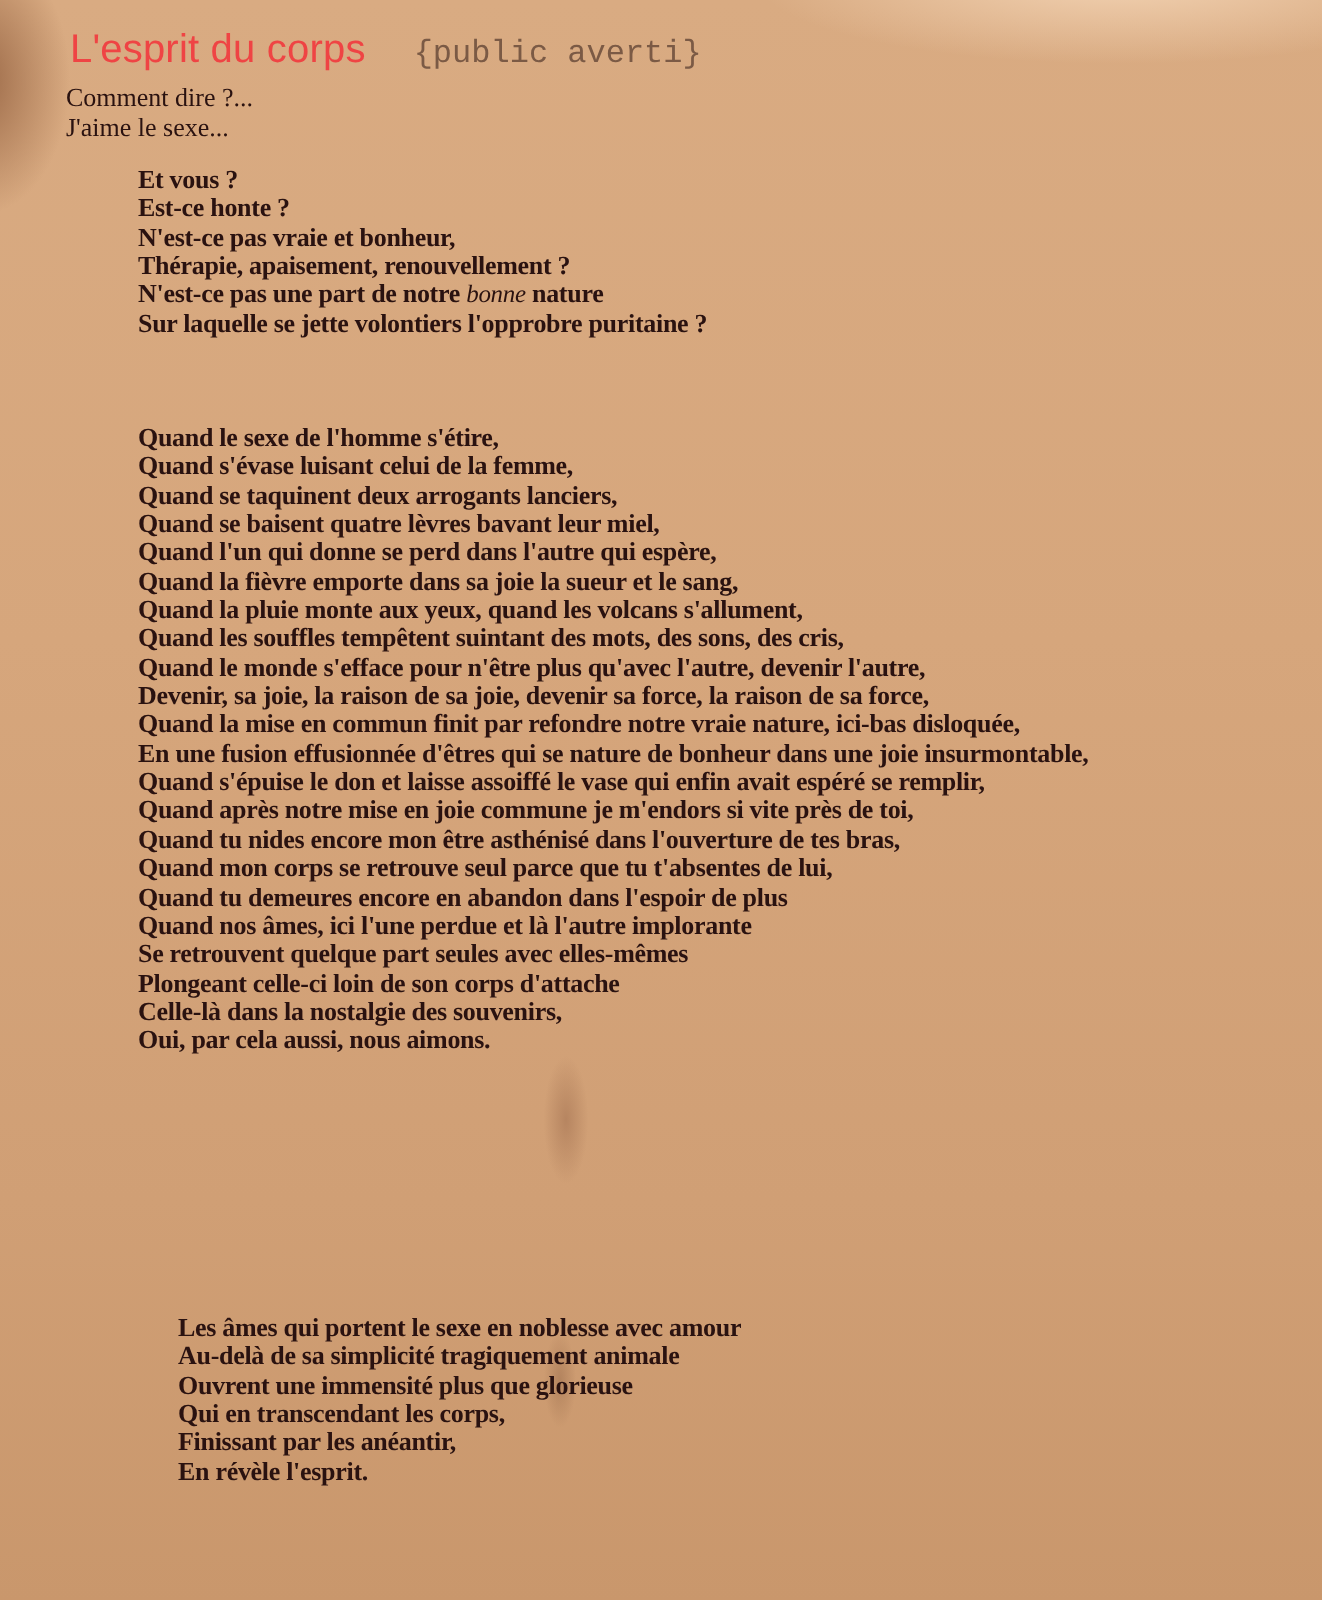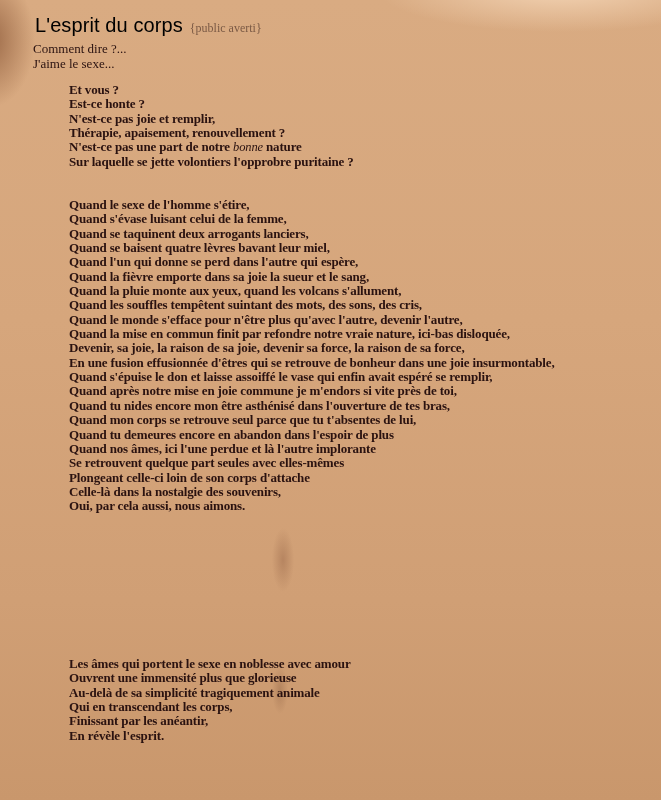--- a/index.html
+++ b/index.html
@@ -13,88 +13,88 @@
       linear-gradient(180deg, #d9ab82 0%, #d6a67c 40%, #d09f75 75%, #c9976c 100%);
     font-family: "Liberation Serif", "DejaVu Serif", serif;
     color: #2a1210;
   }
   .title-row {
     position: absolute; left: 35px; top: 14px;
     white-space: nowrap;
   }
   .title {
     font-family: "Liberation Sans", "DejaVu Sans", sans-serif;
-    font-size: 20px; color: #000000; letter-spacing: 0.1px;
+    font-size: 20px; color: #ef4444; letter-spacing: 0.1px;
   }
   .subtitle {
-    font-family: Liberation Serif, serif;
-    font-size: 12px; color: #7b5a45; margin-left: 3px;
+    font-family: Liberation Mono, monospace;
+    font-size: 16px; color: #7b5a45; margin-left: 20px;
   }
   .intro {
     position: absolute; left: 33px; top: 41px;
     font-weight: normal; font-size: 13px; line-height: 15px;
   }
   .stanza {
     position: absolute; left: 69px;
     font-weight: bold; font-size: 13px; line-height: 14.35px;
     white-space: nowrap; letter-spacing: -0.15px;
   }
   .stanza .line { display: block; }
   #stanza-1 { top: 83px; }
-  #stanza-2 { top: 198px; }
-  #stanza-3 { top: 657px; }
+  #stanza-2 { top: 212px; }
+  #stanza-3 { top: 657px; margin-left: 20px; }
   .italic { font-style: italic; font-family: Liberation Serif, serif; font-weight: normal; font-size: 12.5px; }
 </style>
 </head>
 <body>
 
 <div class="title-row">
   <span class="title">L'esprit du corps</span>
   <span class="subtitle">{public averti}</span>
 </div>
 
 <div class="intro">
   <div>Comment dire ?...</div>
   <div>J'aime le sexe...</div>
 </div>
 
 <div class="stanza" id="stanza-1">
   <span class="line">Et vous ?</span>
   <span class="line">Est-ce honte ?</span>
-  <span class="line">N'est-ce pas joie et remplir,</span>
+  <span class="line">N'est-ce pas vraie et bonheur,</span>
   <span class="line">Thérapie, apaisement, renouvellement ?</span>
   <span class="line"><span style="white-space:pre">N'est-ce pas une part de notre </span><span class="italic">bonne</span><span style="white-space:pre"> nature</span></span>
   <span class="line">Sur laquelle se jette volontiers l'opprobre puritaine ?</span>
 </div>
 
 <div class="stanza" id="stanza-2">
   <span class="line">Quand le sexe de l'homme s'étire,</span>
   <span class="line">Quand s'évase luisant celui de la femme,</span>
   <span class="line">Quand se taquinent deux arrogants lanciers,</span>
   <span class="line">Quand se baisent quatre lèvres bavant leur miel,</span>
   <span class="line">Quand l'un qui donne se perd dans l'autre qui espère,</span>
   <span class="line">Quand la fièvre emporte dans sa joie la sueur et le sang,</span>
   <span class="line">Quand la pluie monte aux yeux, quand les volcans s'allument,</span>
   <span class="line">Quand les souffles tempêtent suintant des mots, des sons, des cris,</span>
   <span class="line">Quand le monde s'efface pour n'être plus qu'avec l'autre, devenir l'autre,</span>
+  <span class="line">Devenir, sa joie, la raison de sa joie, devenir sa force, la raison de sa force,</span>
   <span class="line">Quand la mise en commun finit par refondre notre vraie nature, ici-bas disloquée,</span>
-  <span class="line">Devenir, sa joie, la raison de sa joie, devenir sa force, la raison de sa force,</span>
-  <span class="line">En une fusion effusionnée d'êtres qui se retrouve de bonheur dans une joie insurmontable,</span>
+  <span class="line">En une fusion effusionnée d'êtres qui se nature de bonheur dans une joie insurmontable,</span>
   <span class="line">Quand s'épuise le don et laisse assoiffé le vase qui enfin avait espéré se remplir,</span>
   <span class="line">Quand après notre mise en joie commune je m'endors si vite près de toi,</span>
   <span class="line">Quand tu nides encore mon être asthénisé dans l'ouverture de tes bras,</span>
   <span class="line">Quand mon corps se retrouve seul parce que tu t'absentes de lui,</span>
   <span class="line">Quand tu demeures encore en abandon dans l'espoir de plus</span>
   <span class="line">Quand nos âmes, ici l'une perdue et là l'autre implorante</span>
   <span class="line">Se retrouvent quelque part seules avec elles-mêmes</span>
   <span class="line">Plongeant celle-ci loin de son corps d'attache</span>
   <span class="line">Celle-là dans la nostalgie des souvenirs,</span>
   <span class="line">Oui, par cela aussi, nous aimons.</span>
 </div>
 
 <div class="stanza" id="stanza-3">
   <span class="line">Les âmes qui portent le sexe en noblesse avec amour</span>
+  <span class="line">Au-delà de sa simplicité tragiquement animale</span>
   <span class="line">Ouvrent une immensité plus que glorieuse</span>
-  <span class="line">Au-delà de sa simplicité tragiquement animale</span>
   <span class="line">Qui en transcendant les corps,</span>
   <span class="line">Finissant par les anéantir,</span>
   <span class="line">En révèle l'esprit.</span>
 </div>
 
 </body></html>

